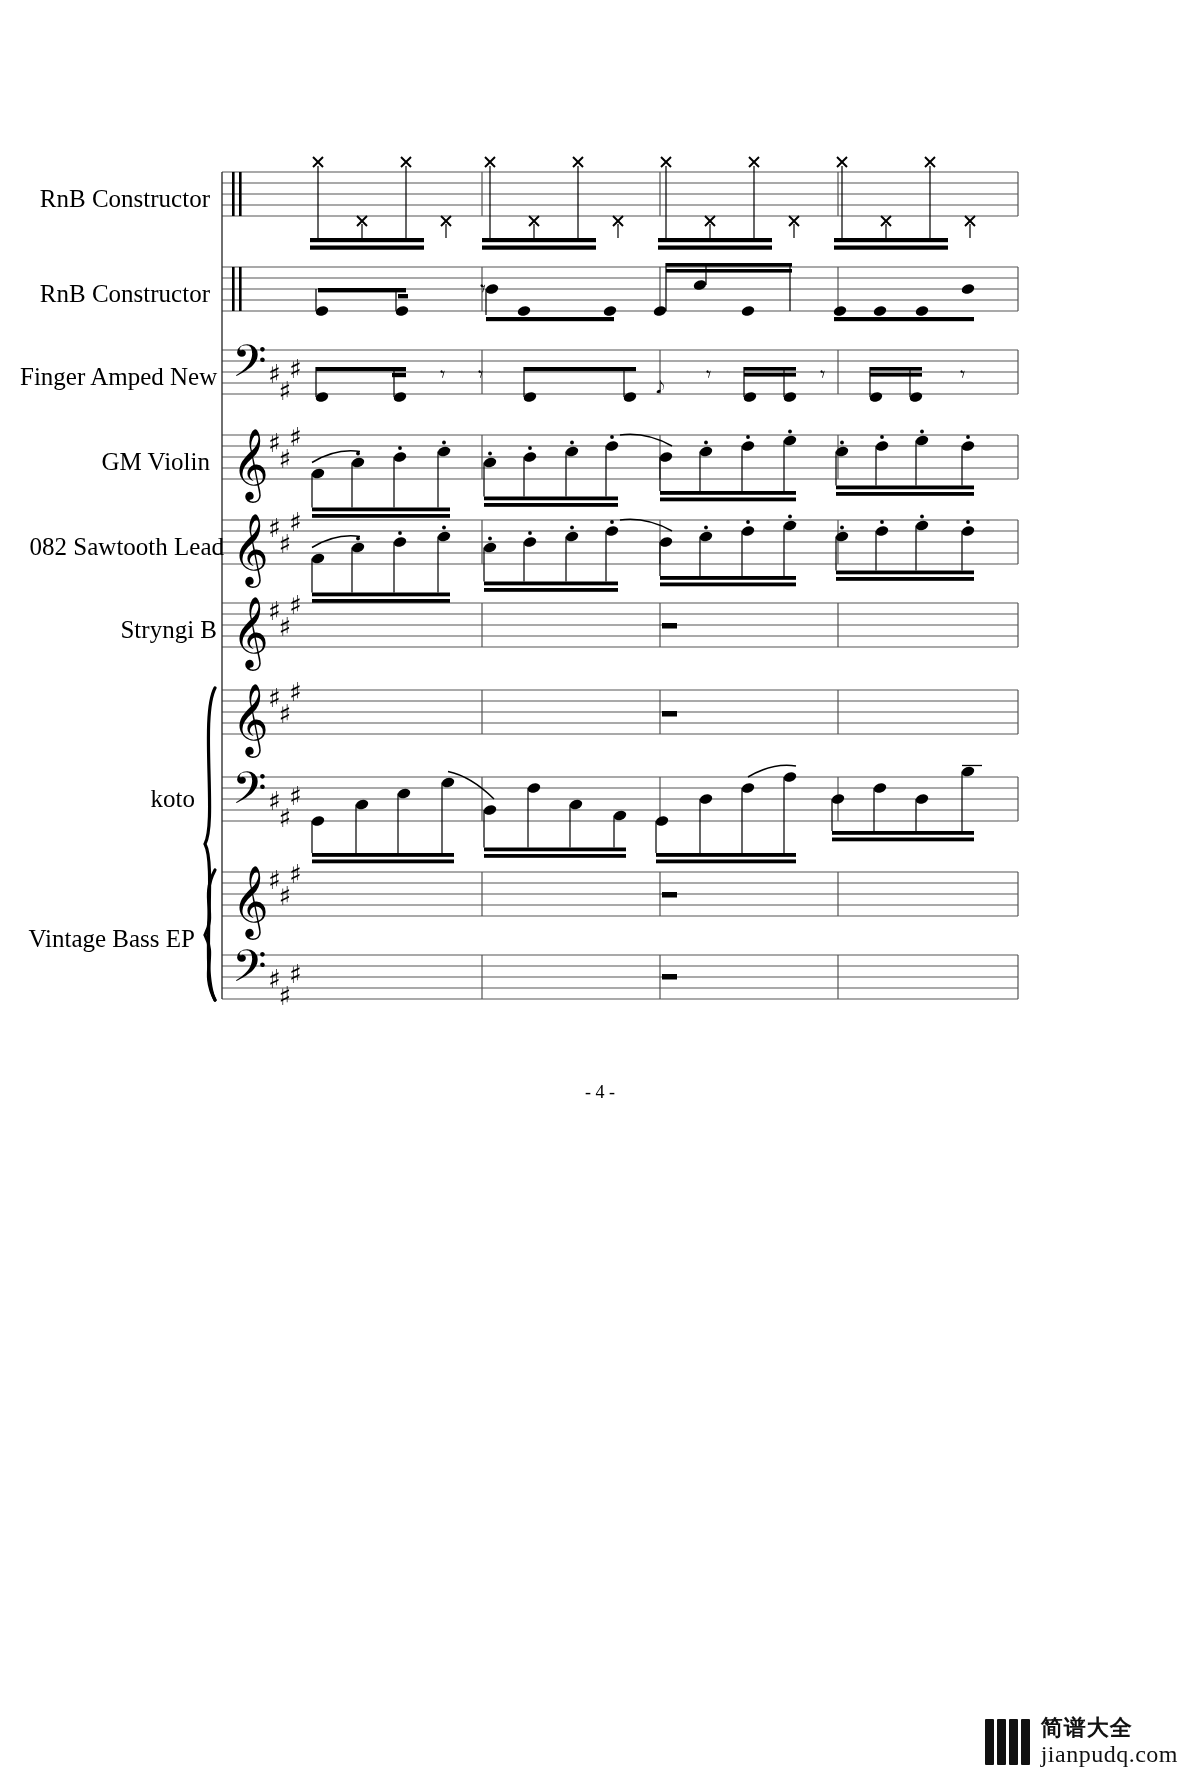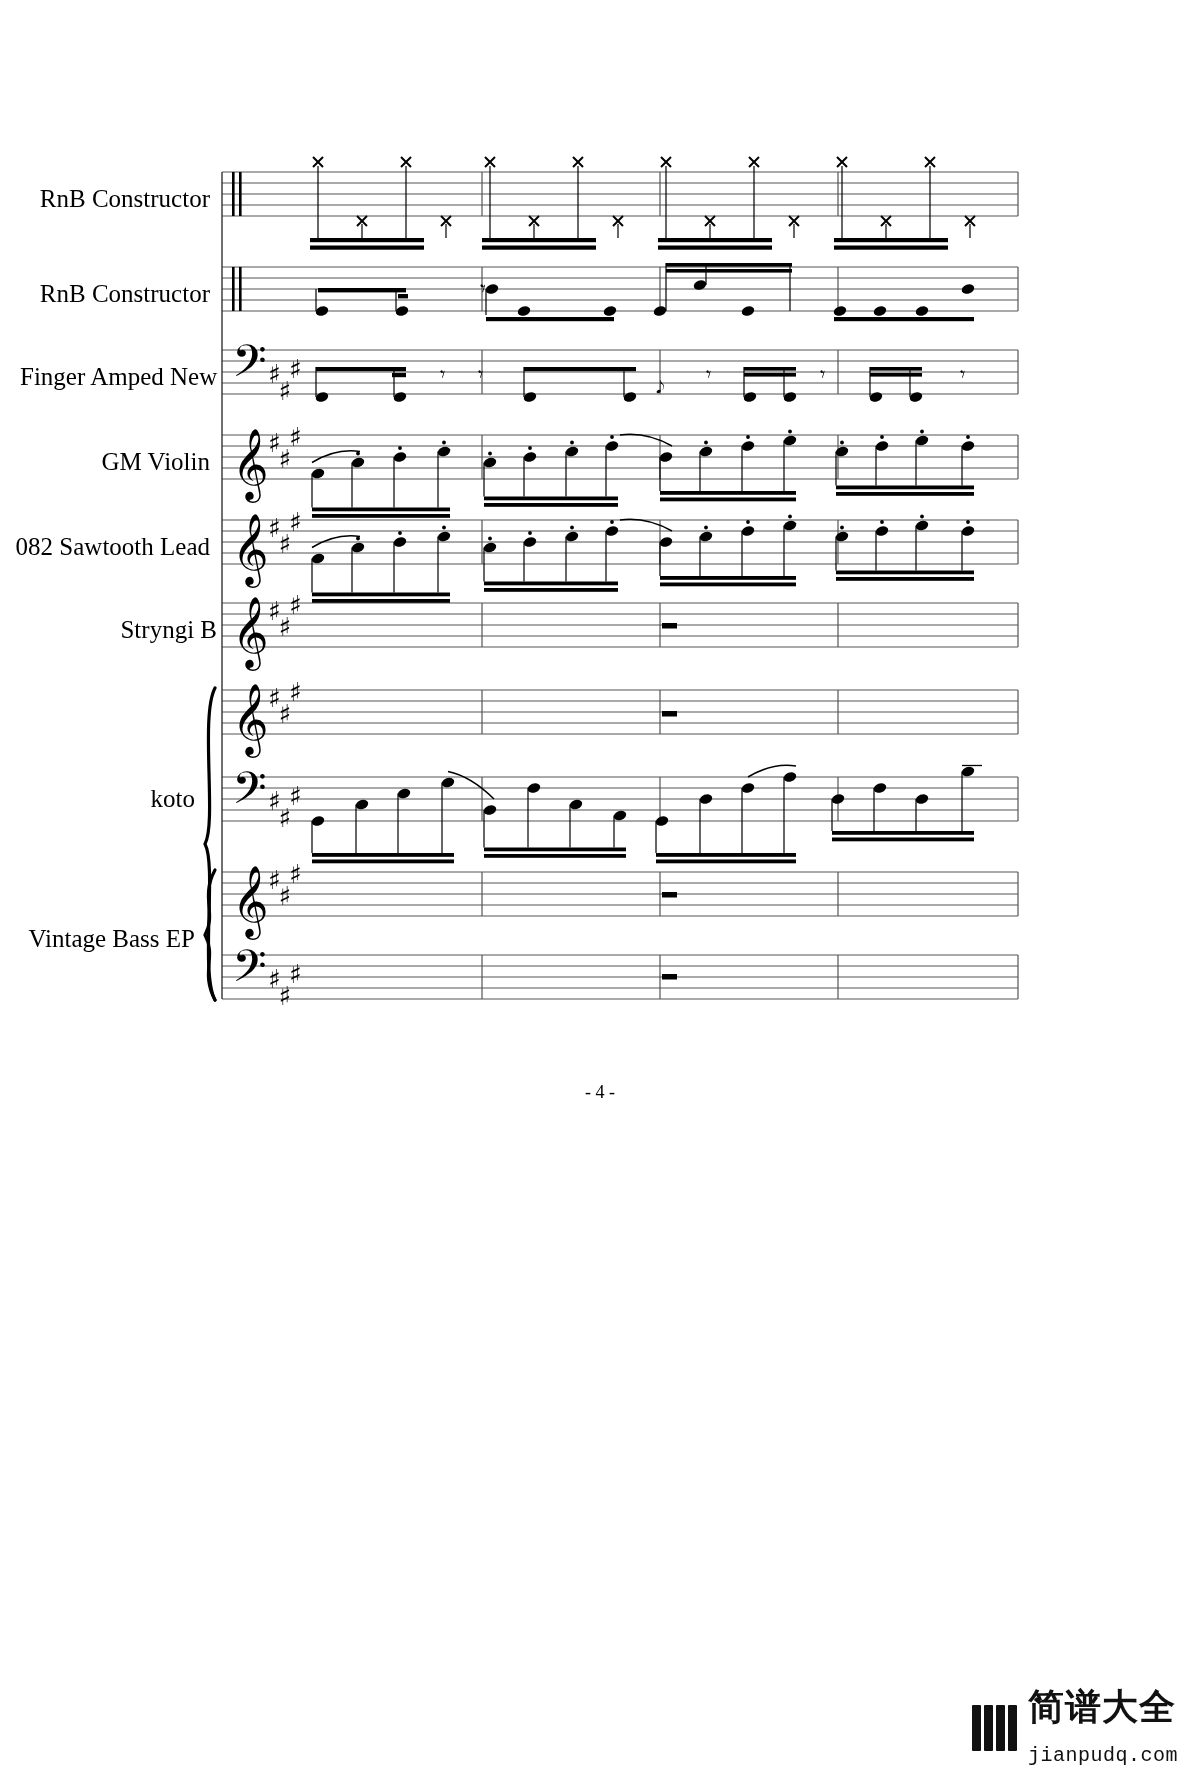--- a/index.html
+++ b/index.html
@@ -8,24 +8,24 @@
   #sheet{position:absolute;left:0;top:0;width:1200px;height:1784px;}
   .label{position:absolute;font-family:"Liberation Serif","DejaVu Serif",serif;
          font-size:25px;color:#000;text-align:right;white-space:nowrap;
          transform:translateY(-50%);}
   .page-num{position:absolute;left:0;top:1082px;width:1200px;text-align:center;
             font-size:18px;font-family:"Liberation Serif","DejaVu Serif",serif;}
   .wm{position:absolute;right:22px;bottom:18px;display:flex;align-items:center;gap:8px;}
   .wm-keys{display:flex;align-items:flex-end;height:46px;}
   .wm-k{width:9px;height:46px;background:#111;margin-right:3px;border-radius:1px;}
   .wm-text{display:flex;flex-direction:column;line-height:1;}
-  .wm-cn{font-size:36px;font-weight:bold;color:#111;
+  .wm-cn{font-size:22px;font-weight:bold;color:#111;
          font-family:"DejaVu Sans","Liberation Sans",sans-serif;letter-spacing:1px;}
-  .wm-url{font-size:20px;color:#111;margin-top:21px;
-          font-family:Liberation Mono, monospace;letter-spacing:.5px;}
+  .wm-url{font-size:24px;color:#111;margin-top:3px;
+          font-family:Liberation Serif, serif;letter-spacing:.5px;}
 </style>
 </head>
 <body>
 
 <div id="sheet">
   <svg id="engrave" width="1200" height="1784" viewBox="0 0 1200 1784" xmlns="http://www.w3.org/2000/svg">
     <defs>
       <g id="nh-black">
         <ellipse cx="0" cy="0" rx="6.4" ry="4.6" transform="rotate(-20)"></ellipse>
       </g>
@@ -471,21 +471,21 @@
         <path d="M448,771.5 Q471,776.25 494,799" fill="none" stroke="#000" stroke-width="1.5"></path>
         <path d="M748,777 Q772,762.5 796,766" fill="none" stroke="#000" stroke-width="1.5"></path>
         <line x1="962" y1="765.5" x2="982" y2="765.5" stroke="#000" stroke-width="1.3"></line>
       </g>
   </svg>
 
   <div class="label" style="left:20px;top:199px;width:190px;">RnB Constructor</div>
   <div class="label" style="left:20px;top:294px;width:190px;">RnB Constructor</div>
   <div class="label" style="left:20px;top:377px;width:190px;">Finger Amped New</div>
   <div class="label" style="left:20px;top:462px;width:190px;">GM Violin</div>
-  <div class="label" style="left:10px;top:547px;width:200px;">082 Sawtooth Lead</div>
+  <div class="label" style="left:24px;top:547px;width:200px;">082 Sawtooth Lead</div>
   <div class="label" style="left:27px;top:630px;width:190px;">Stryngi B</div>
   <div class="label" style="left:20px;top:799px;width:175px;">koto</div>
   <div class="label" style="left:10px;top:939px;width:185px;">Vintage Bass EP</div>
 
   <div class="page-num">- 4 -</div>
 
   <div class="wm">
     <div class="wm-keys">
       <div class="wm-k"></div>
         <div class="wm-k"></div>

